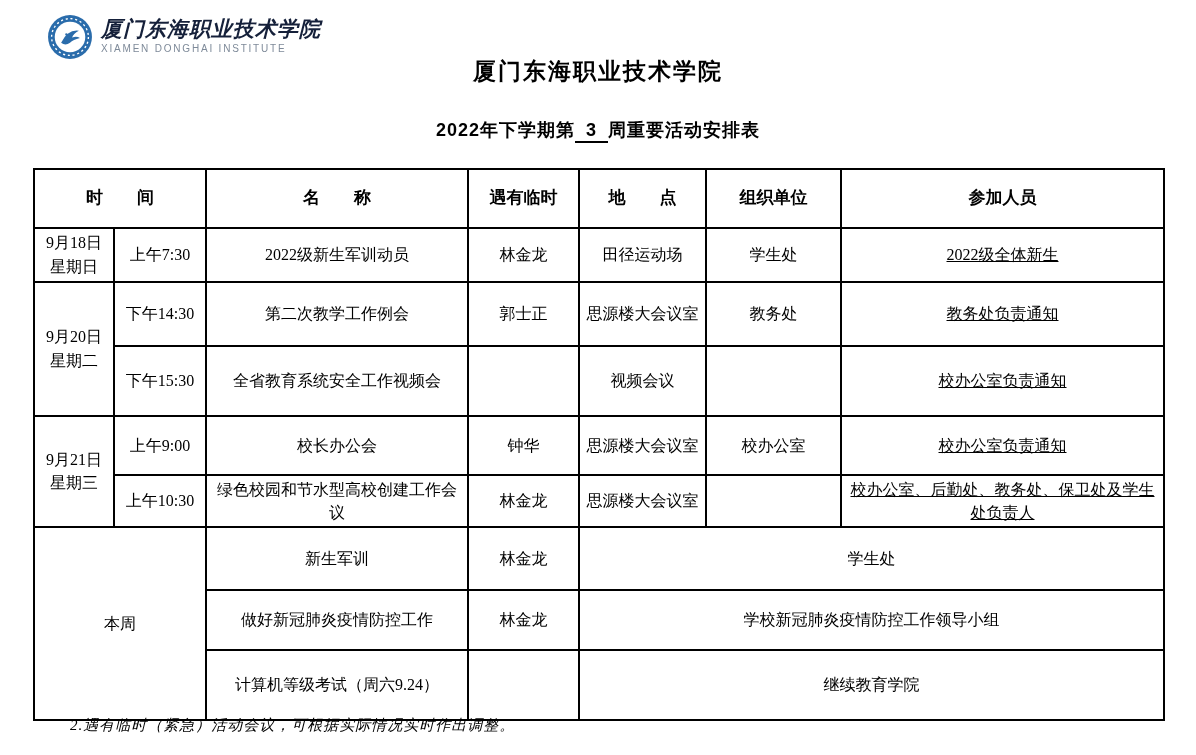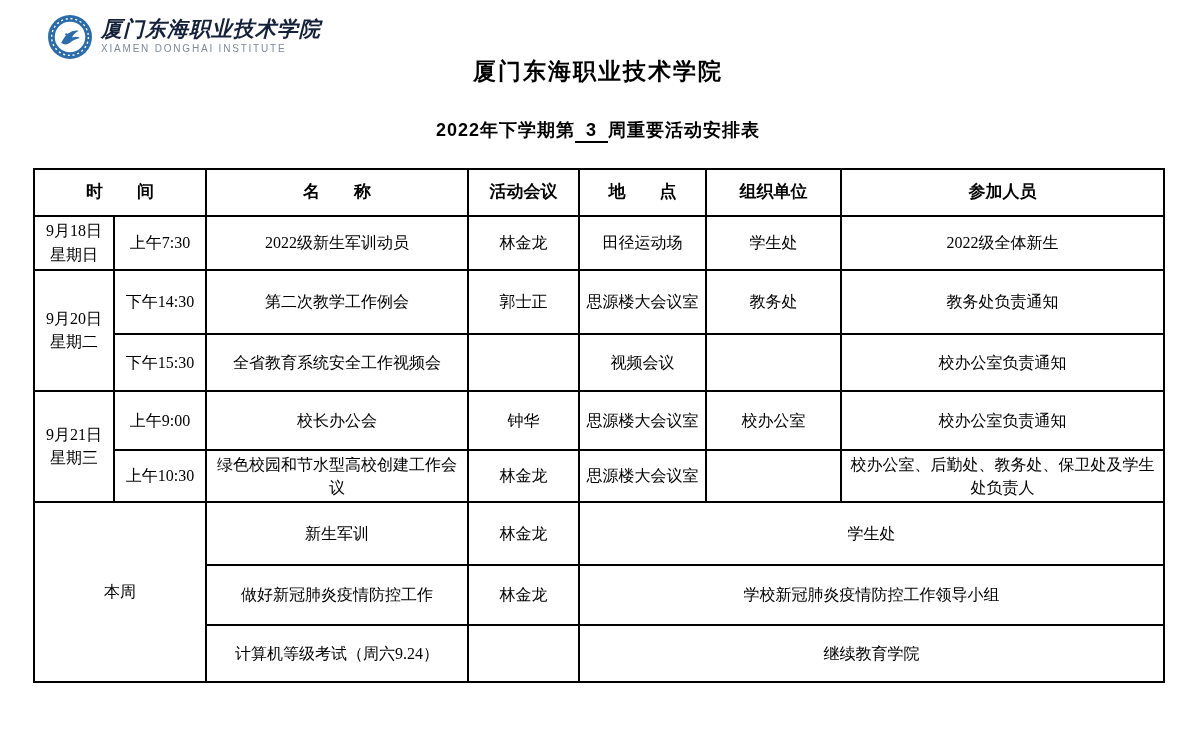--- a/index.html
+++ b/index.html
@@ -40,25 +40,25 @@
   table.sched{
     position:absolute;left:33px;top:168px;width:1130px;
     border-collapse:collapse;table-layout:fixed;
   }
   .sched th,.sched td{
     border:2px solid #000;padding:2px 4px;text-align:center;vertical-align:middle;
     font-size:16px;font-weight:normal;line-height:1.45;
   }
   .sched th{
     font-family:"Liberation Sans","DejaVu Sans",sans-serif;font-weight:bold;
-    font-size:17px;padding:10px;
+    font-size:17px;padding:16px;
   }
   .date-cell{white-space:pre-line;line-height:1.55;}
-  .p-cell{text-align:left;padding-left:5px;padding-right:8px;}
-  tr.h30{height:30px} tr.h66{height:54px} tr.h64{height:64px} tr.h57{height:57px}
+  .p-cell{text-align:left;padding-left:5px;padding-right:8px;text-decoration:underline;}
+  tr.h30{height:30px} tr.h66{height:54px} tr.h64{height:64px} tr.h57{height:70px}
   tr.h59{height:59px} tr.h61{height:47px} tr.h63{height:63px} tr.h60{height:60px}
   
   .notes{position:absolute;left:33px;top:693px;font-size:15px;font-style:italic;
     font-family:"Liberation Serif","DejaVu Serif",serif;letter-spacing:1px;}
   .note2{margin-top:23px;padding-left:37px;}
 </style>
 </head>
 <body>
 
 <div class="page">
@@ -87,21 +87,21 @@
         <col style="width:262px">
       <col style="width:111px">
         <col style="width:127px">
         <col style="width:135px">
       <col style="width:323px">
     </colgroup>
     <tbody>
         <tr class="h30">
       <th colspan="2">时　　间</th>
       <th>名　　称</th>
-      <th>活动会议</th>
+      <th>遇有临时</th>
       <th>地　　点</th>
       <th>组织单位</th>
       <th>参加人员</th>
     </tr>
 
     <tr class="h66">
       <td class="date-cell">9月18日
 星期日</td>
       <td>上午7:30</td>
       <td>2022级新生军训动员</td>
@@ -162,15 +162,16 @@
     </tr>
     <tr class="h57">
       <td>计算机等级考试（周六9.24）</td>
       <td></td>
       <td colspan="3">继续教育学院</td>
     </tr>
   </tbody>
     </table>
 
   <div class="notes">
+    <div class="note2">2.遇有临时（紧急）活动会议，可根据实际情况实时作出调整。</div>
   </div>
 
 </div>
 
 </body></html>

